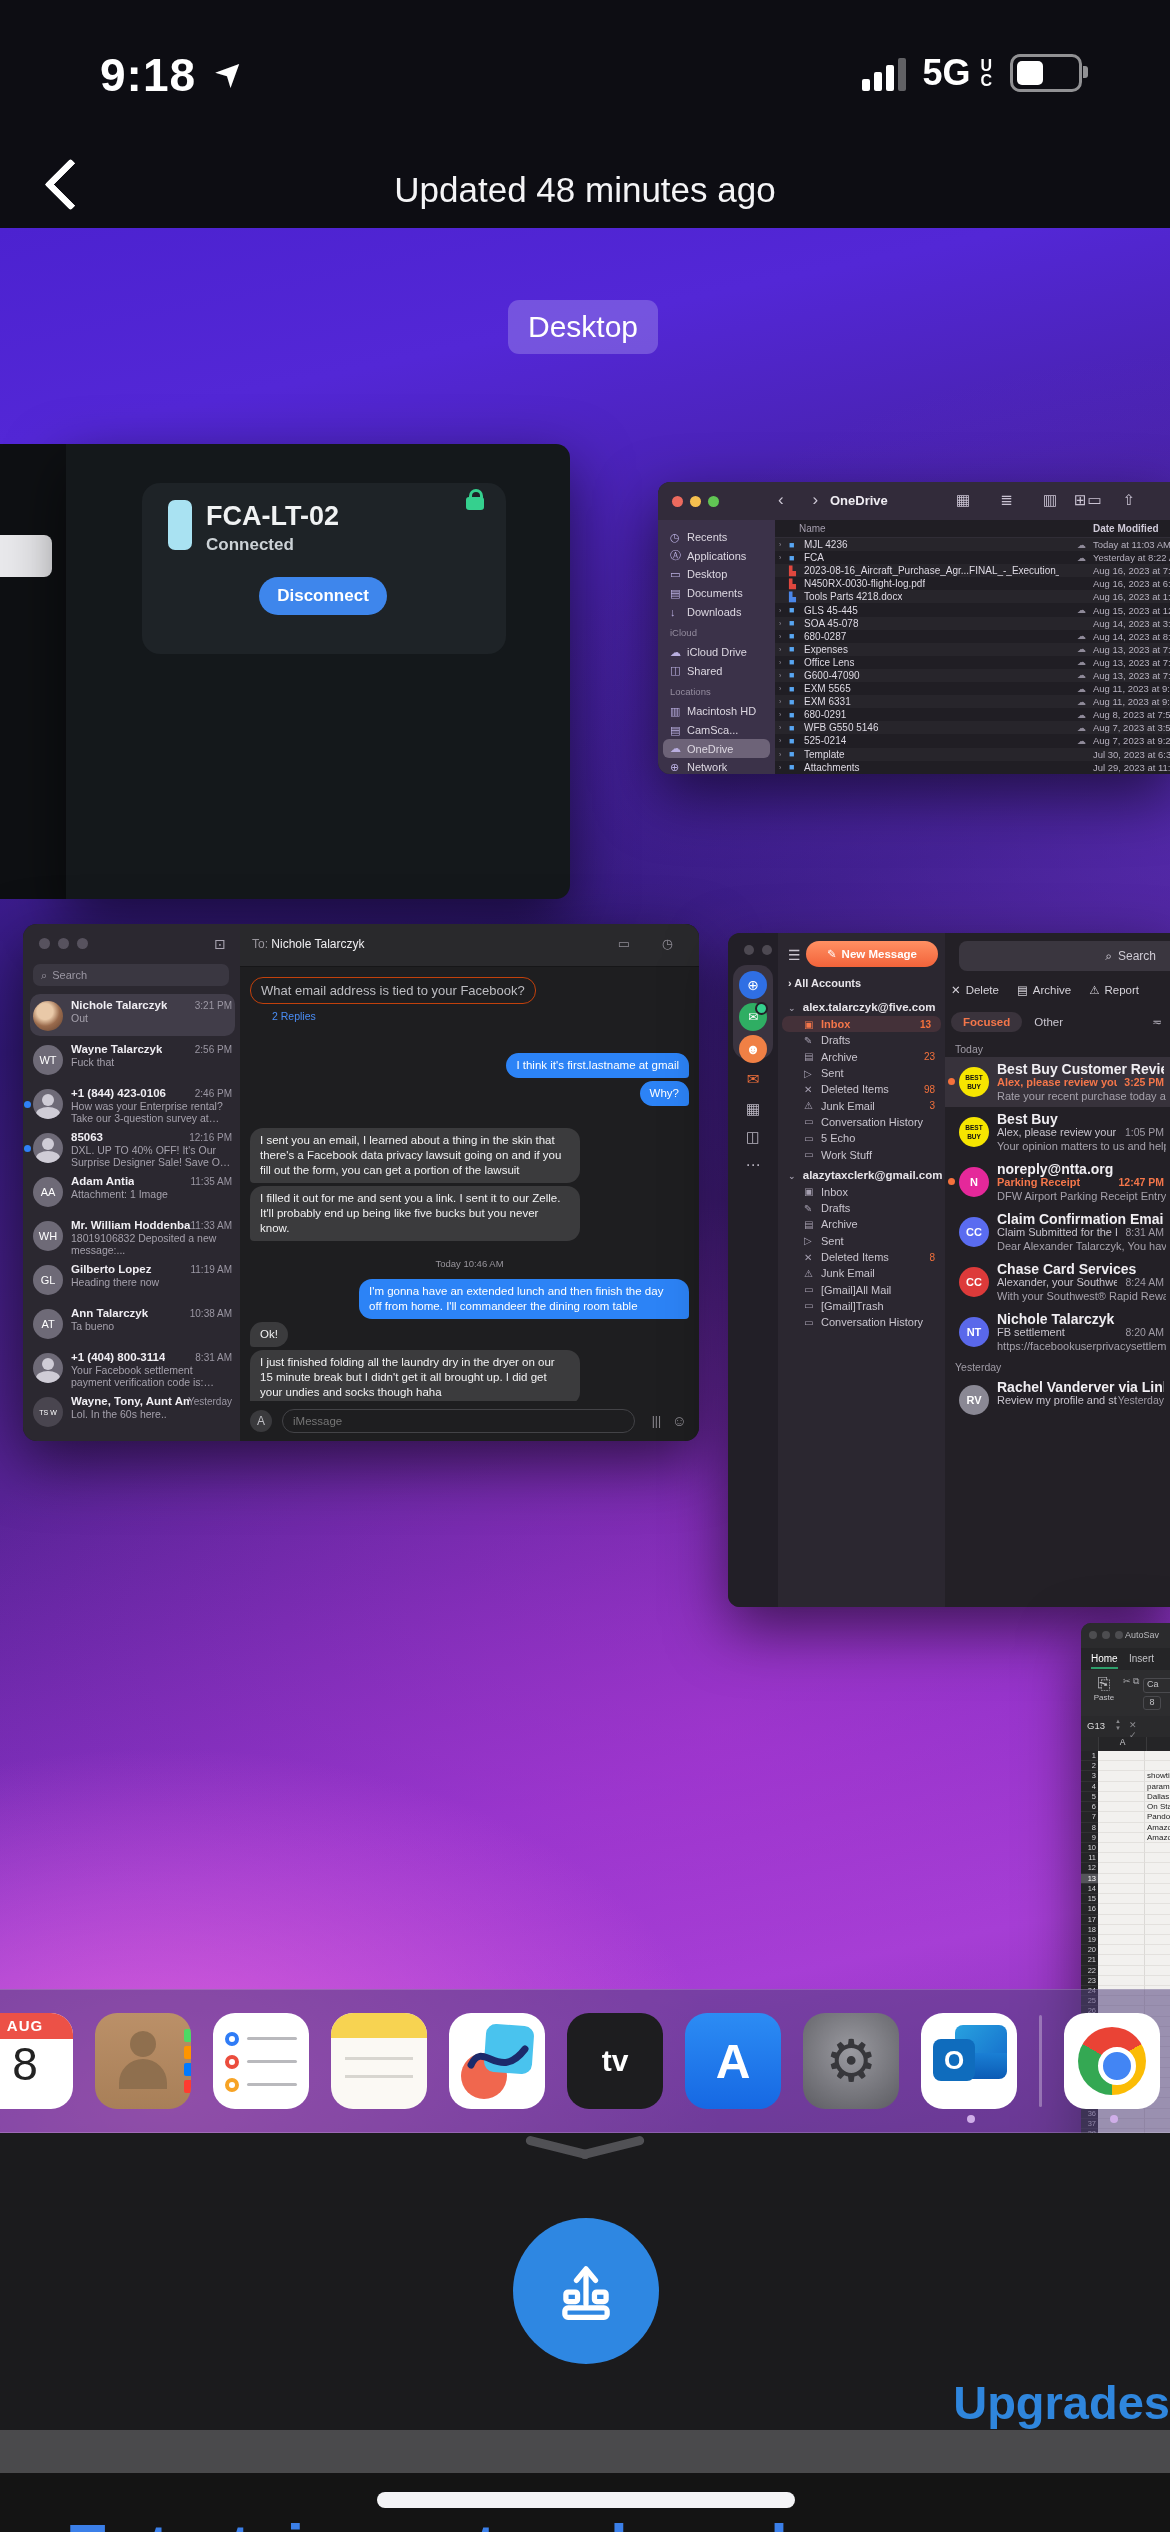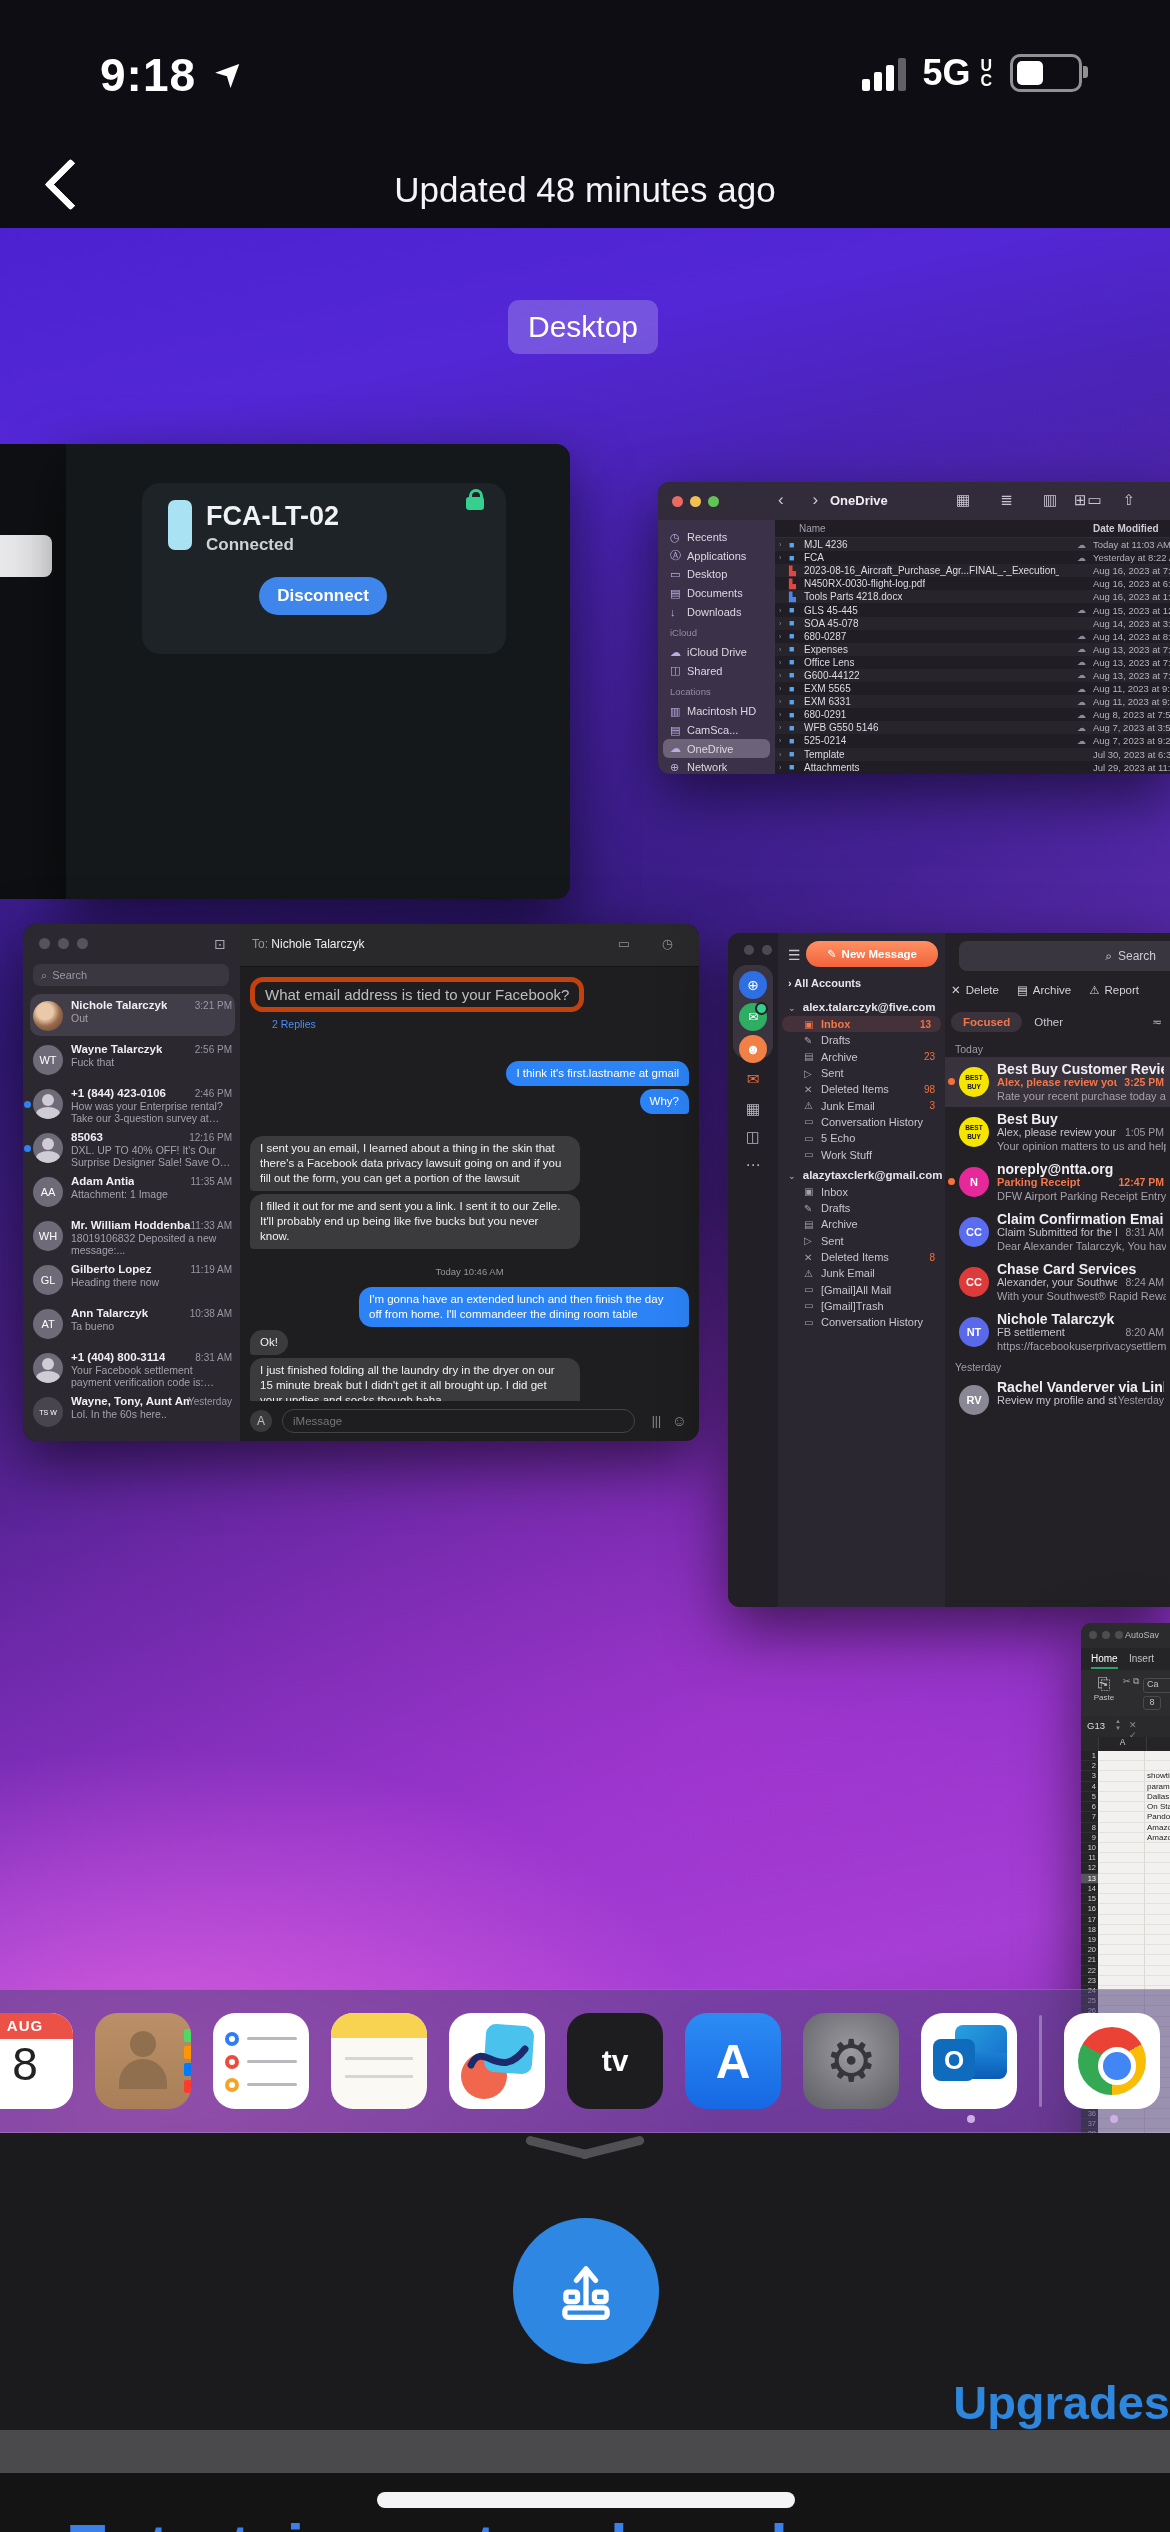--- a/index.html
+++ b/index.html
@@ -100,21 +100,21 @@
   .ms-chat{position:absolute;left:217px;top:0;right:0;bottom:0;background:#1e1e20}
   .ch-head{position:absolute;left:0;top:0;right:0;height:42px;background:#29292c;border-bottom:1px solid #161618}
   .ch-to{position:absolute;left:12px;top:13px;font-size:12px;color:#98959c}
   .ch-to b{color:#f0eff2;font-weight:normal}
   .ch-icons{position:absolute;right:12px;top:12px;color:#8e8b94;font-size:13px;letter-spacing:14px}
   .ch-body{position:absolute;left:0;top:42px;right:0;bottom:40px;padding:8px 10px;display:flex;flex-direction:column;overflow:hidden}
   .bub{max-width:310px;font-size:11.5px;line-height:15px;padding:5px 10px;border-radius:13px;margin-top:3px;flex:0 0 auto}
   .bub.left{align-self:flex-start;background:#3b3b3d;color:#f2f2f3;border-bottom-left-radius:4px}
   .bub.right{align-self:flex-end;background:#2c83f6;color:#fff;border-bottom-right-radius:4px}
   .bub.gap{margin-top:22px}
-  .bub.quote{align-self:flex-start;background:transparent;border:5px solid #c2410c;color:#bdbdc2;font-size:15px;border-radius:13px}
+  .bub.quote{align-self:flex-start;background:transparent;border:1px solid #c2410c;color:#bdbdc2;font-size:13px;border-radius:13px}
   .bub.replies{align-self:flex-start;background:transparent;color:#4a8df5;font-size:10.5px;padding:2px 10px 26px 22px}
   .bub.time{align-self:center;background:transparent;color:#98959c;font-size:9.5px;margin-top:10px}
   .ch-input{position:absolute;left:0;bottom:0;right:0;height:40px}
   .ch-app{position:absolute;left:10px;top:9px;width:22px;height:22px;border-radius:50%;background:#3a3a3d;color:#bebec3;
     font-size:12px;display:flex;align-items:center;justify-content:center}
   .ch-field{position:absolute;left:42px;right:64px;top:8px;height:24px;border:1px solid #434347;border-radius:13px;background:transparent;
     color:#8e8c92;font-size:11.5px;padding:0 10px;box-sizing:border-box;font-family:inherit;outline:none}
   .ch-wave{position:absolute;right:38px;top:13px;color:#8e8c92;font-size:12px}
   .ch-emoji{position:absolute;right:12px;top:11px;color:#8e8c92;font-size:15px}
   
@@ -458,21 +458,21 @@
             <span class="tri">›</span>
             <span class="fic">■</span>
             <span class="f-name">Office Lens</span>
             <span class="f-cloud">☁</span>
             <span class="f-date">Aug 13, 2023 at 7:12 PM</span>
           </div>
 
           <div class="f-row t-folder has-cloud">
             <span class="tri">›</span>
             <span class="fic">■</span>
-            <span class="f-name">G600-44122</span>
+            <span class="f-name">G600-47090</span>
             <span class="f-cloud">☁</span>
             <span class="f-date">Aug 13, 2023 at 7:04 PM</span>
           </div>
 
           <div class="f-row t-folder has-cloud">
             <span class="tri">›</span>
             <span class="fic">■</span>
             <span class="f-name">EXM 5565</span>
             <span class="f-cloud">☁</span>
             <span class="f-date">Aug 11, 2023 at 9:33 AM</span>

